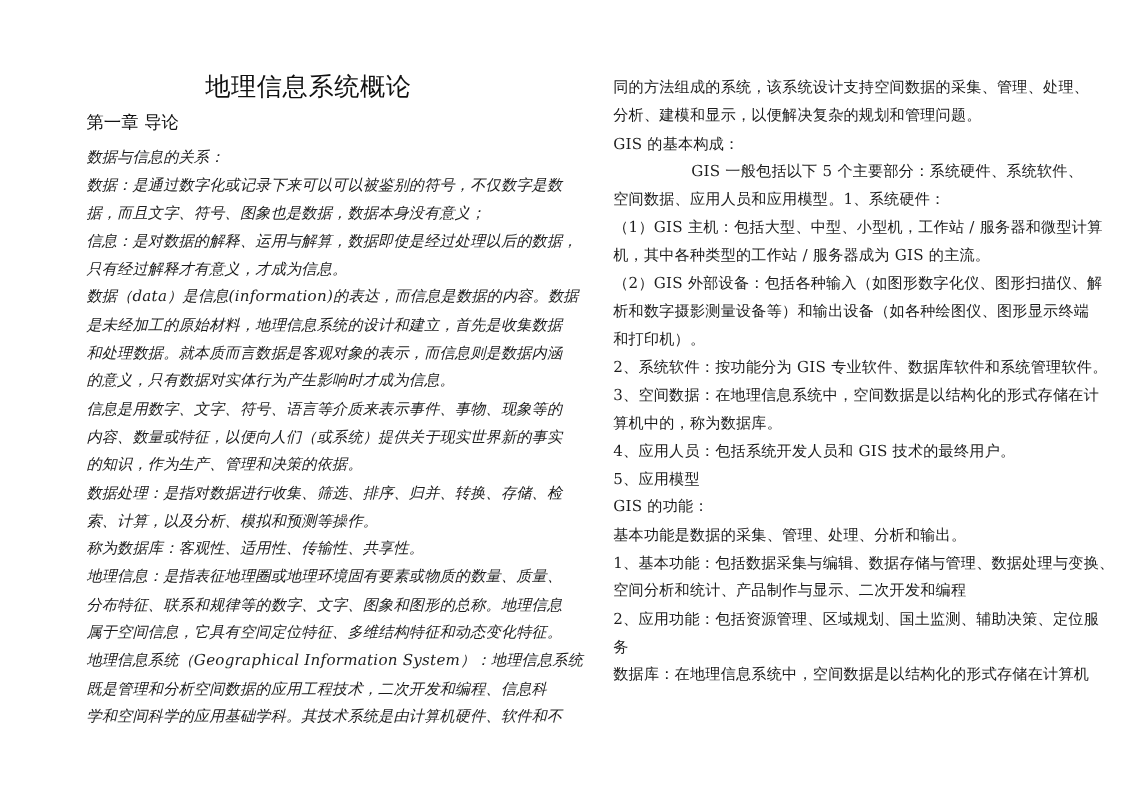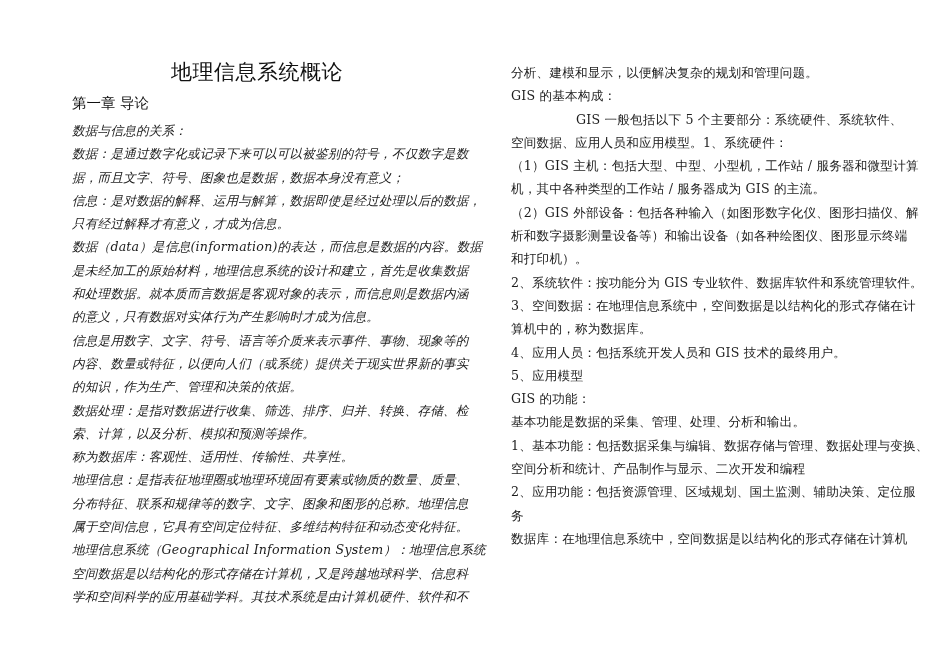--- a/index.html
+++ b/index.html
@@ -33,24 +33,25 @@
       <div class="ln">信息是用数字、文字、符号、语言等介质来表示事件、事物、现象等的</div>
       <div class="ln">内容、数量或特征，以便向人们（或系统）提供关于现实世界新的事实</div>
       <div class="ln">的知识，作为生产、管理和决策的依据。</div>
       <div class="ln">数据处理：是指对数据进行收集、筛选、排序、归并、转换、存储、检</div>
       <div class="ln">索、计算，以及分析、模拟和预测等操作。</div>
       <div class="ln">称为数据库：客观性、适用性、传输性、共享性。</div>
       <div class="ln">地理信息：是指表征地理圈或地理环境固有要素或物质的数量、质量、</div>
       <div class="ln">分布特征、联系和规律等的数字、文字、图象和图形的总称。地理信息</div>
       <div class="ln">属于空间信息，它具有空间定位特征、多维结构特征和动态变化特征。</div>
       <div class="ln">地理信息系统（Geographical Information System）：地理信息系统</div>
-      <div class="ln">空间数据是以结构化的形式存储在计算机，又是跨越地球科学、信息科</div>
+      <div class="ln">既是管理和分析空间数据的应用工程技术，二次开发和编程、信息科</div>
       <div class="ln">学和空间科学的应用基础学科。其技术系统是由计算机硬件、软件和不</div>
     </div>
   <div class="lines" style="left:511px; top:61px;" id="right-col">
+      <div class="ln">同的方法组成的系统，该系统设计支持空间数据的采集、管理、处理、</div>
       <div class="ln">分析、建模和显示，以便解决复杂的规划和管理问题。</div>
       <div class="ln">GIS 的基本构成：</div>
       <div class="ln indent">GIS 一般包括以下 5 个主要部分：系统硬件、系统软件、</div>
       <div class="ln">空间数据、应用人员和应用模型。1、系统硬件：</div>
       <div class="ln">（1）GIS 主机：包括大型、中型、小型机，工作站 / 服务器和微型计算</div>
       <div class="ln">机，其中各种类型的工作站 / 服务器成为 GIS 的主流。</div>
       <div class="ln">（2）GIS 外部设备：包括各种输入（如图形数字化仪、图形扫描仪、解</div>
       <div class="ln">析和数字摄影测量设备等）和输出设备（如各种绘图仪、图形显示终端</div>
       <div class="ln">和打印机）。</div>
       <div class="ln">2、系统软件：按功能分为 GIS 专业软件、数据库软件和系统管理软件。</div>

